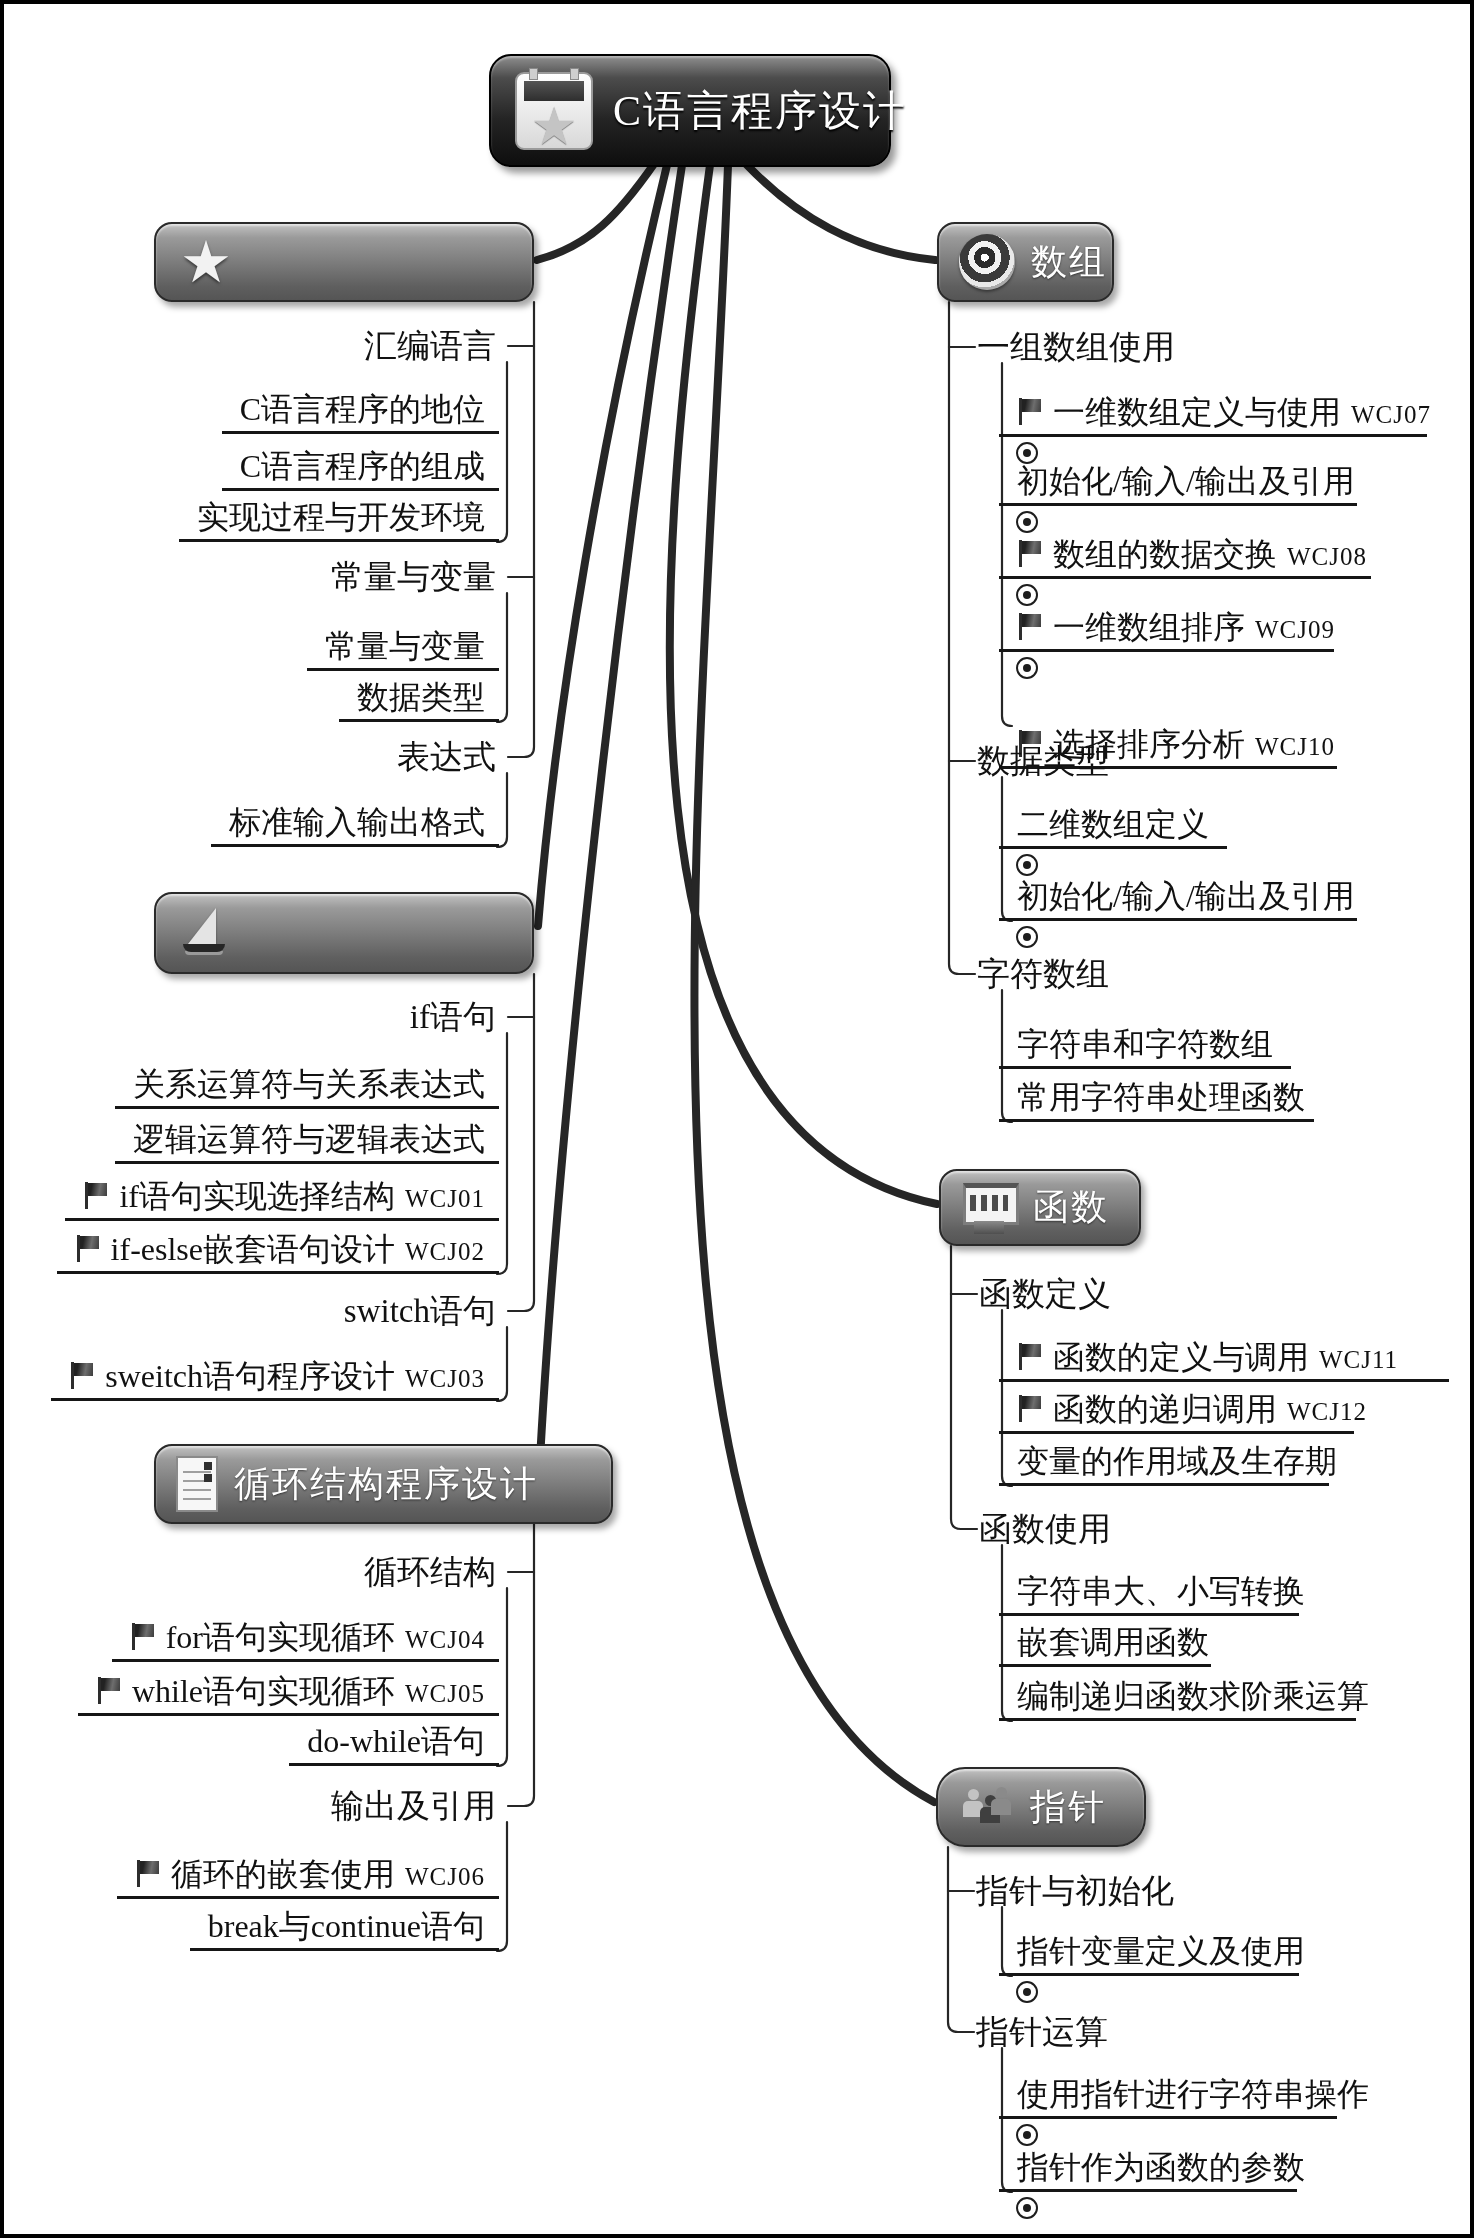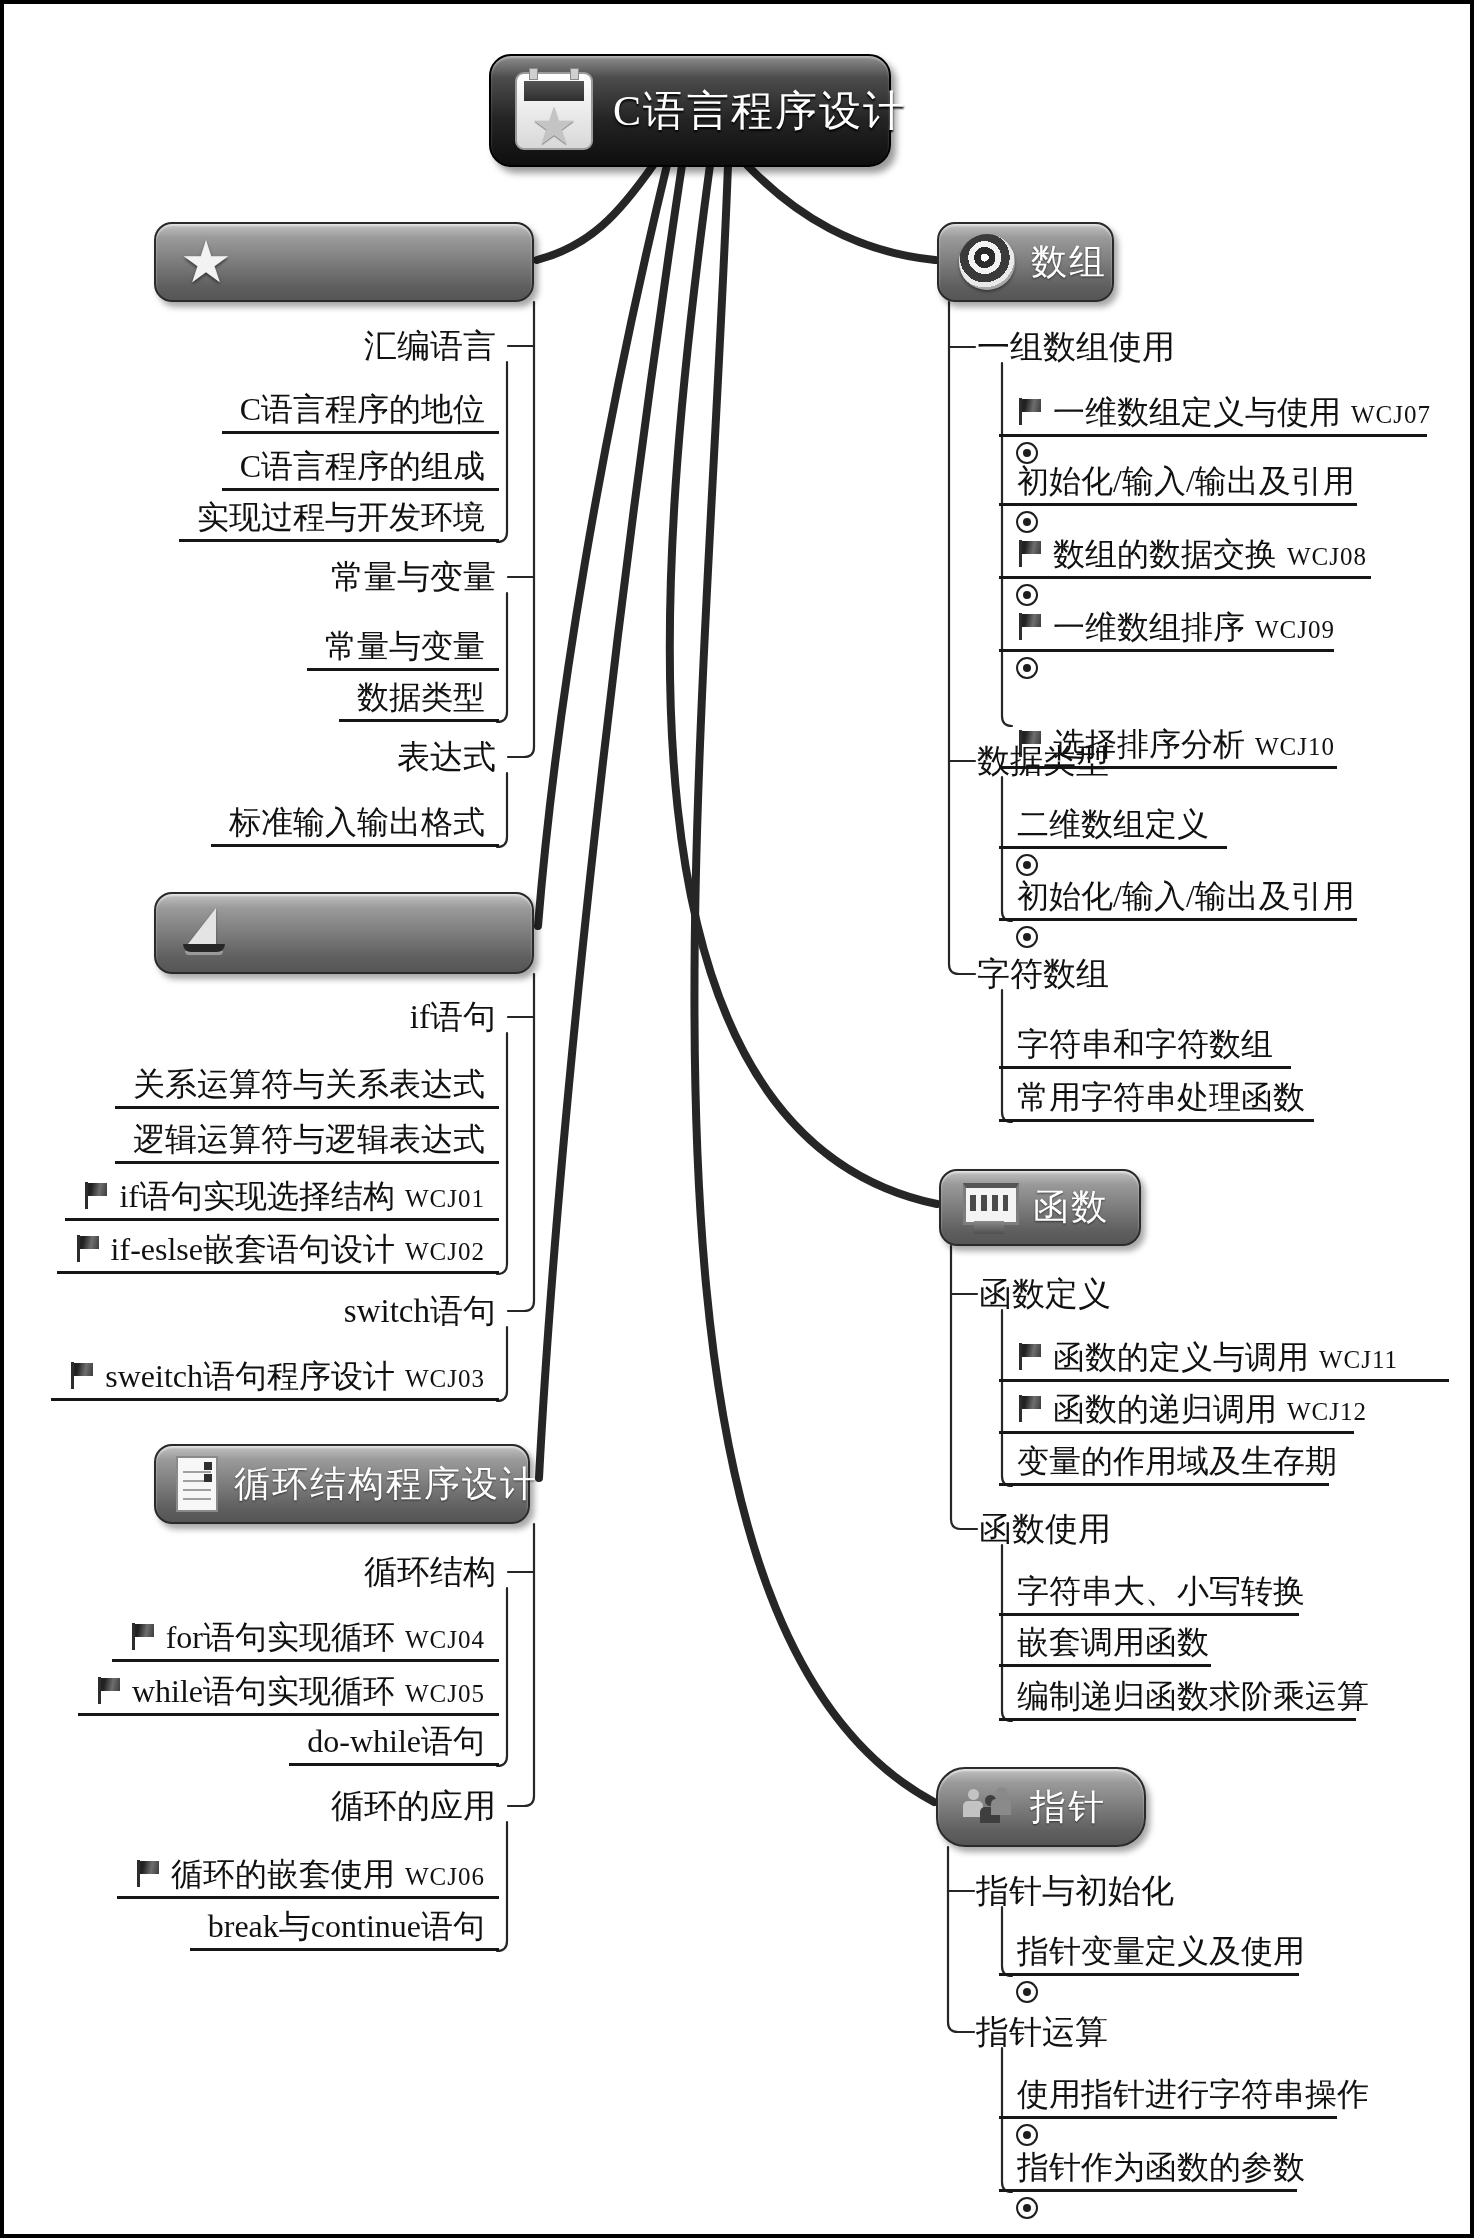--- a/index.html
+++ b/index.html
@@ -198,29 +198,29 @@
         <span class="btitle">函数</span>
       </div>
       <div class="l2 right" style="top: 1267px; left: 975px;">函数定义</div>
       <div class="item right" style="top: 1331px; left: 995px; width: 450px;"><span class="flag"></span><span class="item-text">函数的定义与调用</span><span class="item-code">WCJ11</span></div>
       <div class="item right" style="top: 1383px; left: 995px; width: 355px;"><span class="flag"></span><span class="item-text">函数的递归调用</span><span class="item-code">WCJ12</span></div>
       <div class="item right" style="top: 1435px; left: 995px; width: 330px;"><span class="item-text">变量的作用域及生存期</span></div>
       <div class="l2 right" style="top: 1502px; left: 975px;">函数使用</div>
       <div class="item right" style="top: 1565px; left: 995px; width: 300px;"><span class="item-text">字符串大、小写转换</span></div>
       <div class="item right" style="top: 1616px; left: 995px; width: 212px;"><span class="item-text">嵌套调用函数</span></div>
       <div class="item right" style="top: 1670px; left: 995px; width: 357px;"><span class="item-text">编制递归函数求阶乘运算</span></div>
-      <div class="bnode" style="left: 150px; top: 1440px; width: 376px; height: 80px;">
+      <div class="bnode" style="left: 150px; top: 1440px; width: 459px; height: 80px;">
         <span class="bicon ic-doc"></span>
         <span class="btitle">循环结构程序设计</span>
       </div>
       <div class="l2 left" style="top: 1545px; right: 974px;">循环结构</div>
       <div class="item left" style="top: 1611px; right: 971px;"><span class="flag"></span><span class="item-text">for语句实现循环</span><span class="item-code">WCJ04</span></div>
       <div class="item left" style="top: 1665px; right: 971px;"><span class="flag"></span><span class="item-text">while语句实现循环</span><span class="item-code">WCJ05</span></div>
       <div class="item left" style="top: 1715px; right: 971px;"><span class="item-text">do-while语句</span></div>
-      <div class="l2 left" style="top: 1779px; right: 974px;">循环的应用</div>
+      <div class="l2 left" style="top: 1779px; right: 974px;">输出及引用</div>
       <div class="item left" style="top: 1848px; right: 971px;"><span class="flag"></span><span class="item-text">循环的嵌套使用</span><span class="item-code">WCJ06</span></div>
       <div class="item left" style="top: 1900px; right: 971px;"><span class="item-text">break与continue语句</span></div>
       <div class="bnode" style="left: 932px; top: 1763px; width: 210px; height: 80px; border-radius: 29px;">
         <span class="bicon ic-people">
           <i class="p p1"></i>
           <i class="p p2"></i>
           <i class="p p3"></i>
         </span>
         <span class="btitle">指针</span>
       </div>

